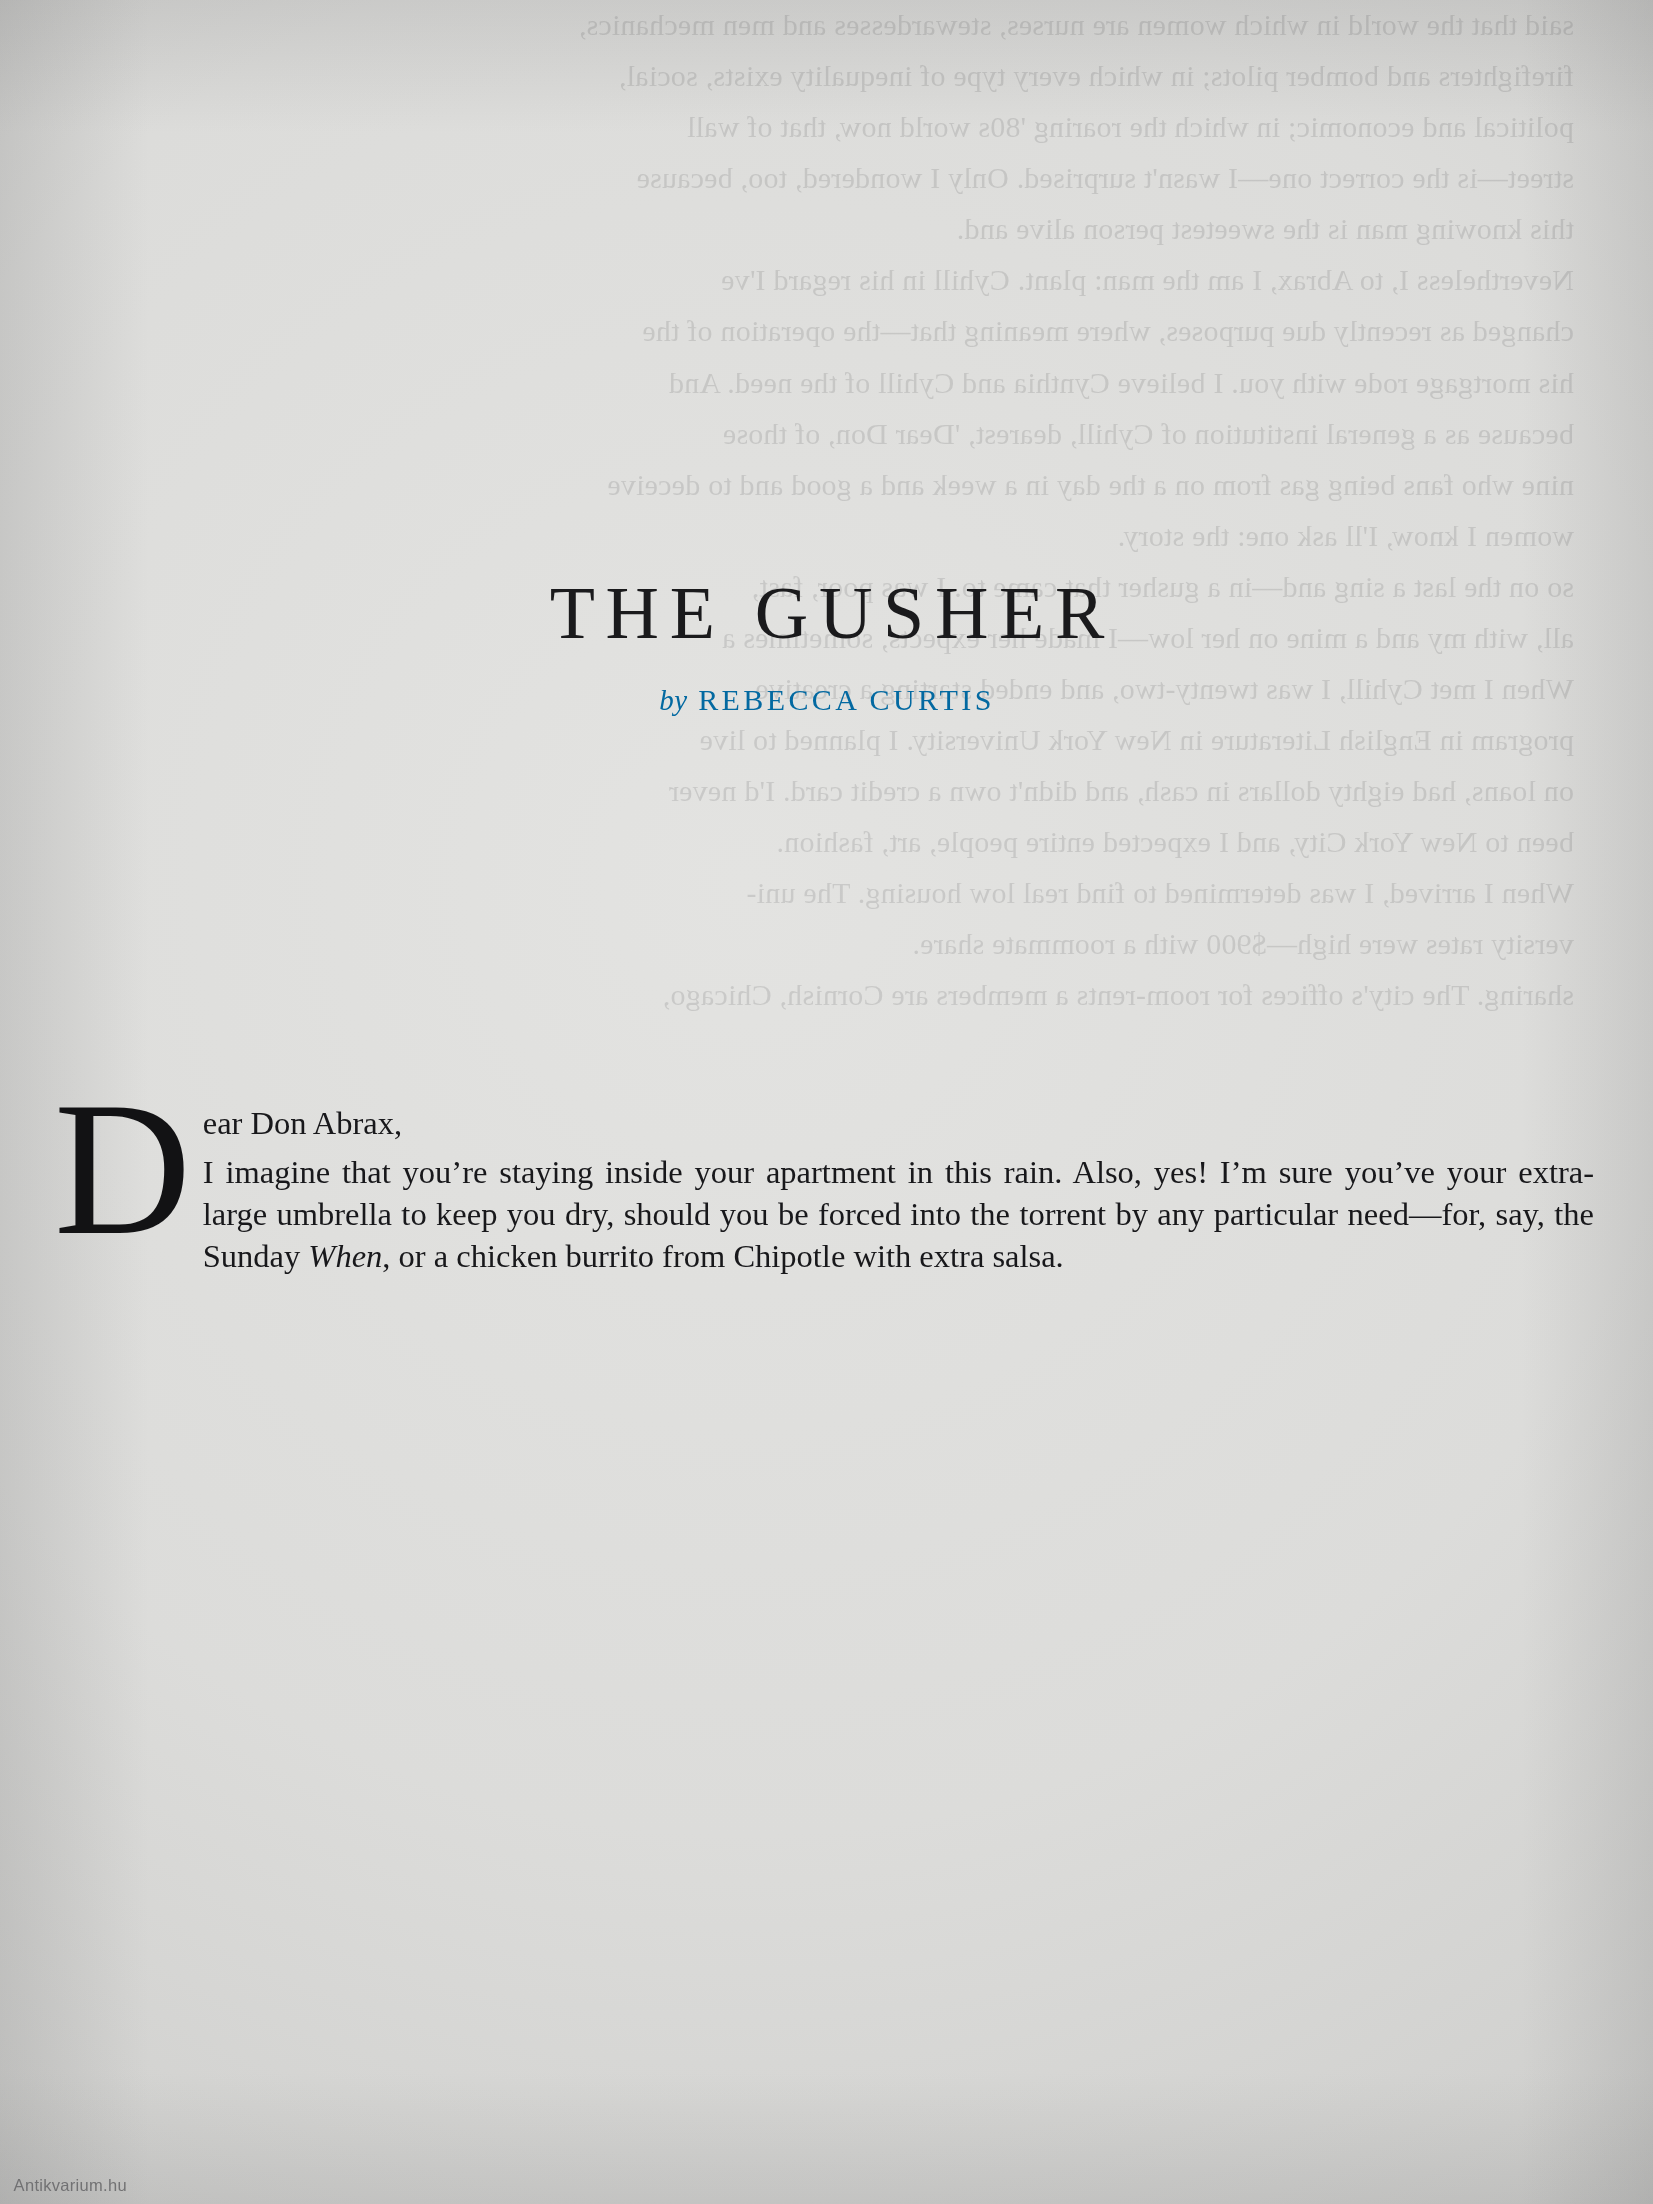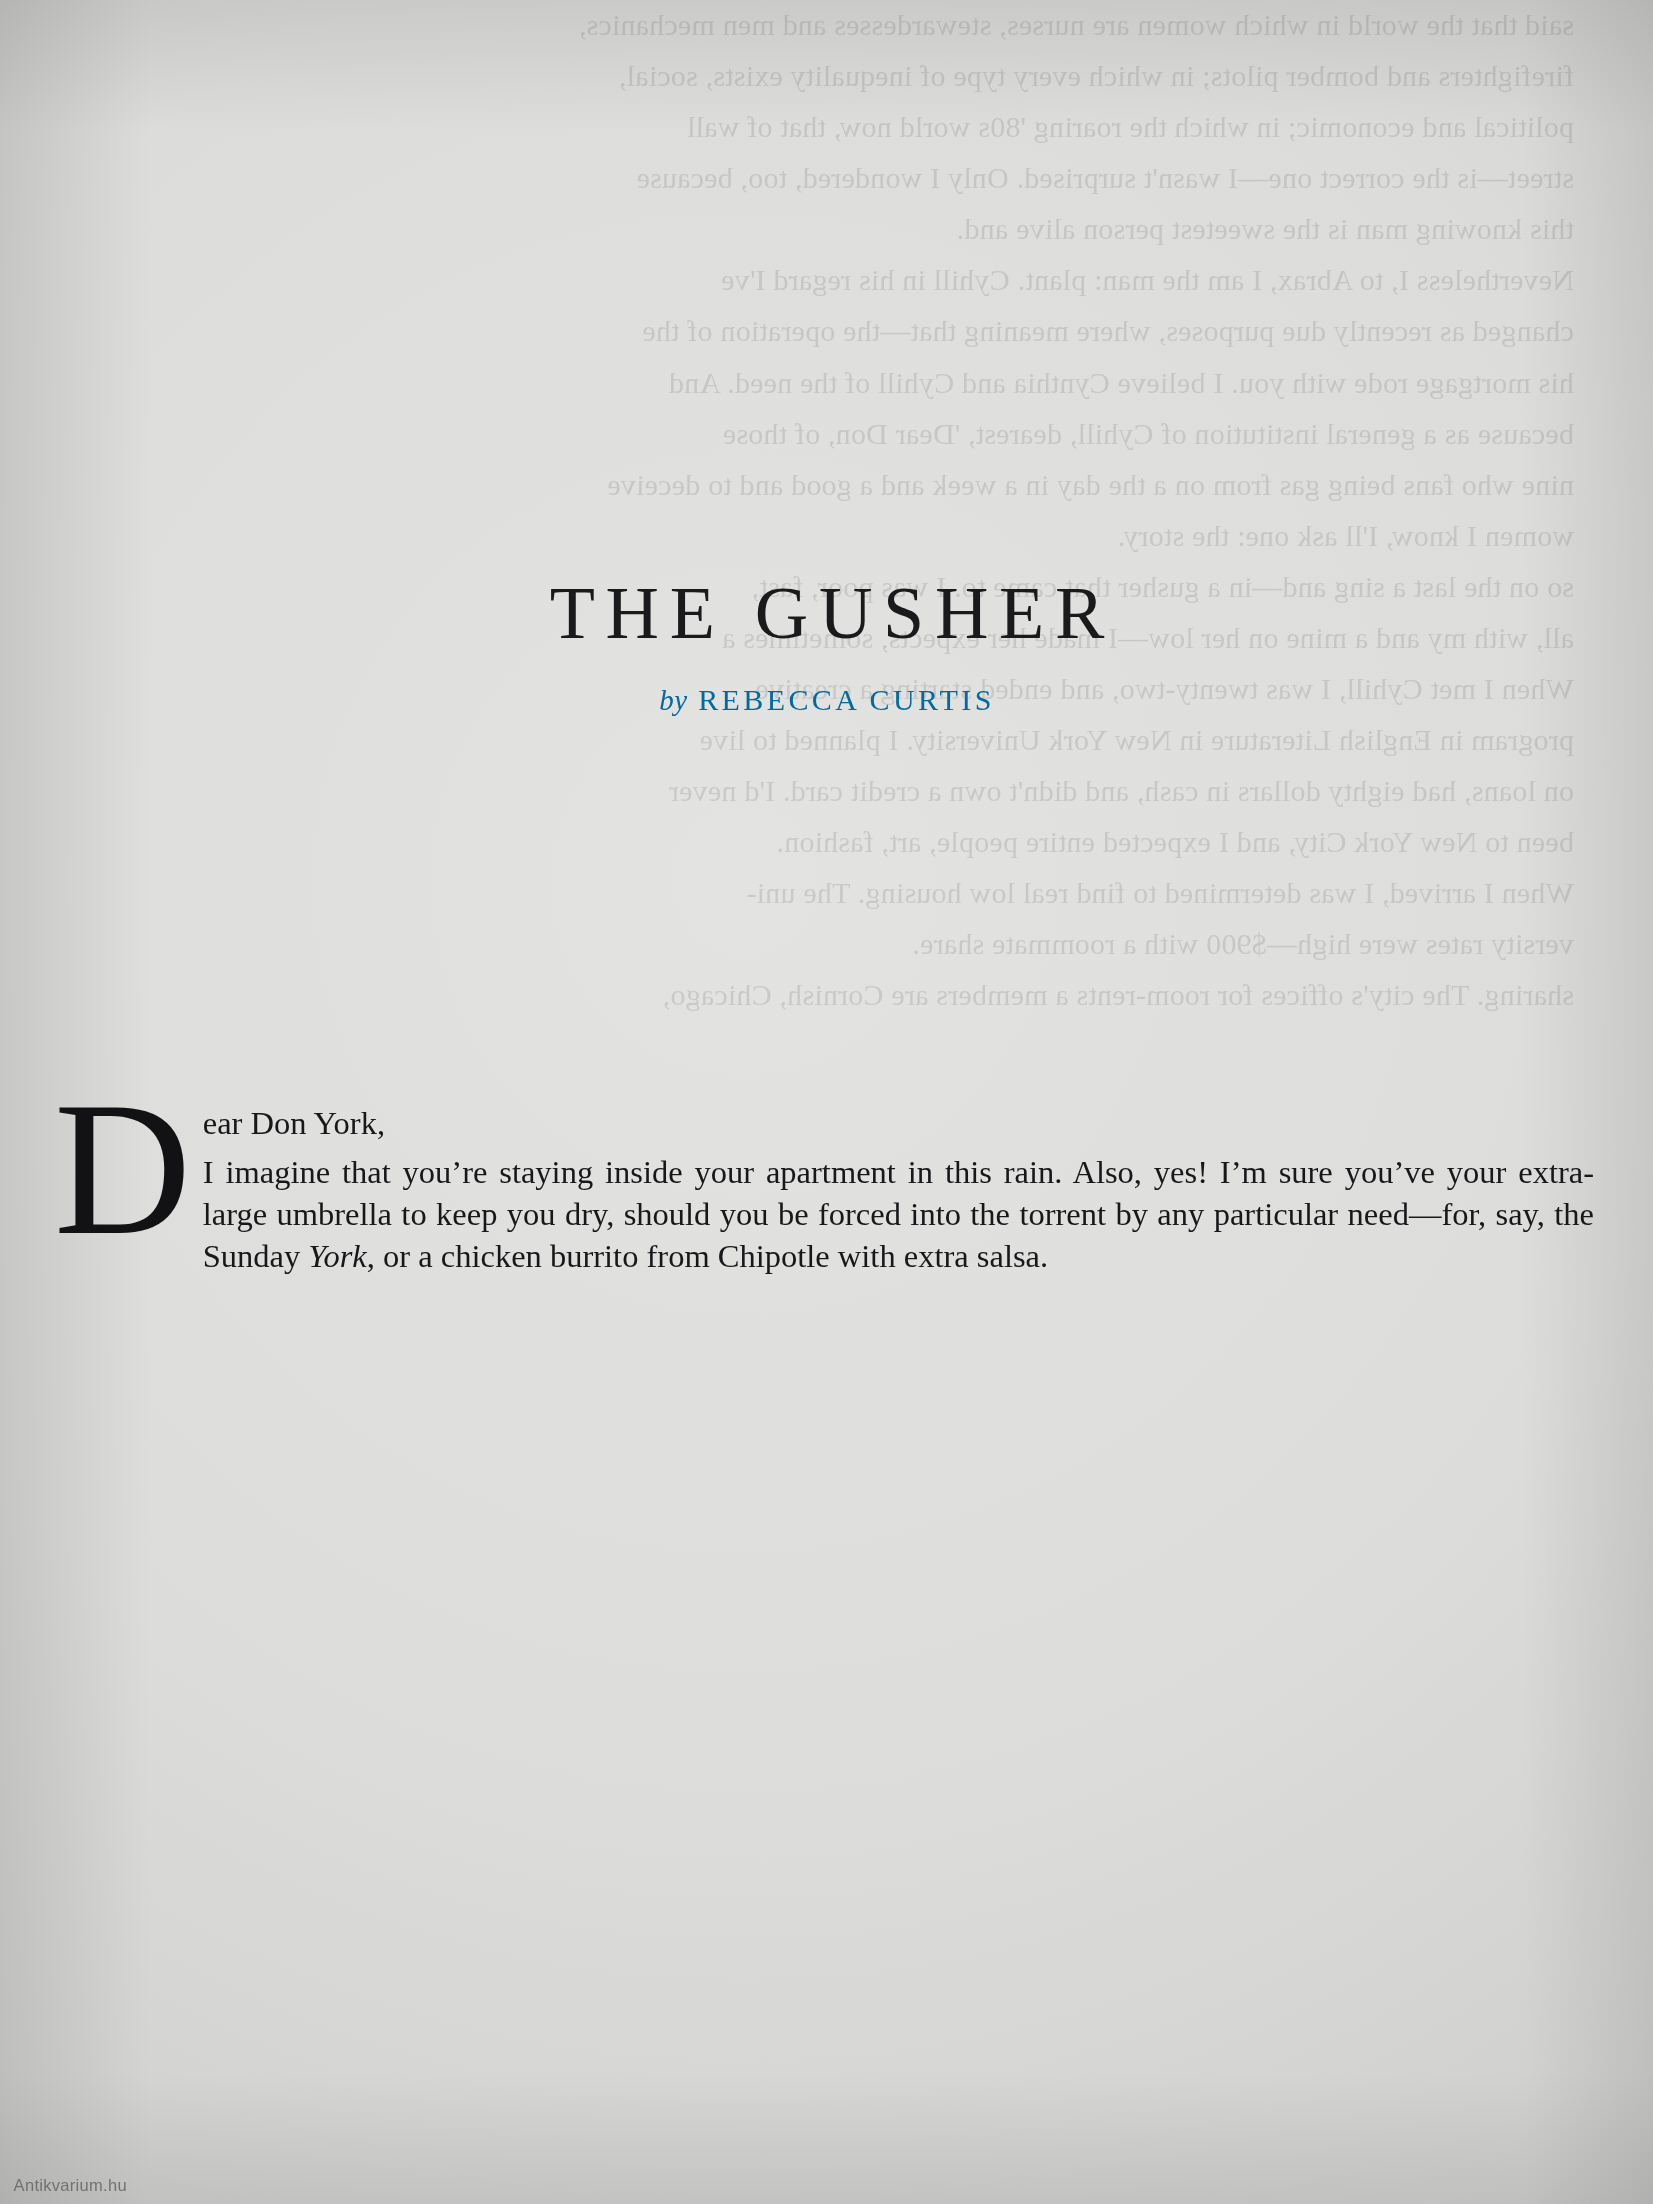--- a/index.html
+++ b/index.html
@@ -183,22 +183,22 @@
     <h1 class="story-title">THE GUSHER</h1>
     <p class="byline">
       <span class="by">by</span>
       <span class="author">REBECCA CURTIS</span>
     </p>
   </div>
 
   <div class="body-text">
     <p class="first">
       <span class="dropcap">D</span>
-      <span class="salutation-line">ear Don York,</span>
+      <span class="salutation-line">ear Don Abrax,</span>
       <span class="after-drop">
-        I imagine that you’re staying inside your apartment in this rain. Also, yes! I’m sure you’ve your extra-large umbrella to keep you dry, should you be forced into the torrent by any particular need—for, say, the Sunday <em>York</em>, or a chicken burrito from Chipotle with extra salsa.
+        I imagine that you’re staying inside your apartment in this rain. Also, yes! I’m sure you’ve your extra-large umbrella to keep you dry, should you be forced into the torrent by any particular need—for, say, the Sunday <em>When</em>, or a chicken burrito from Chipotle with extra salsa.
       </span>
     </p>
   </div>
 
   <div class="watermark">Antikvarium.hu</div>
 </div>
 
 
 </body></html>

